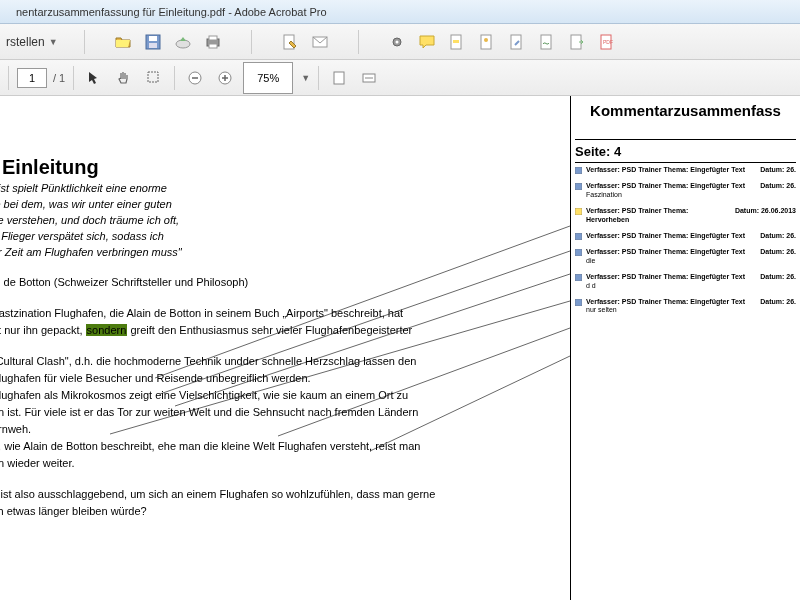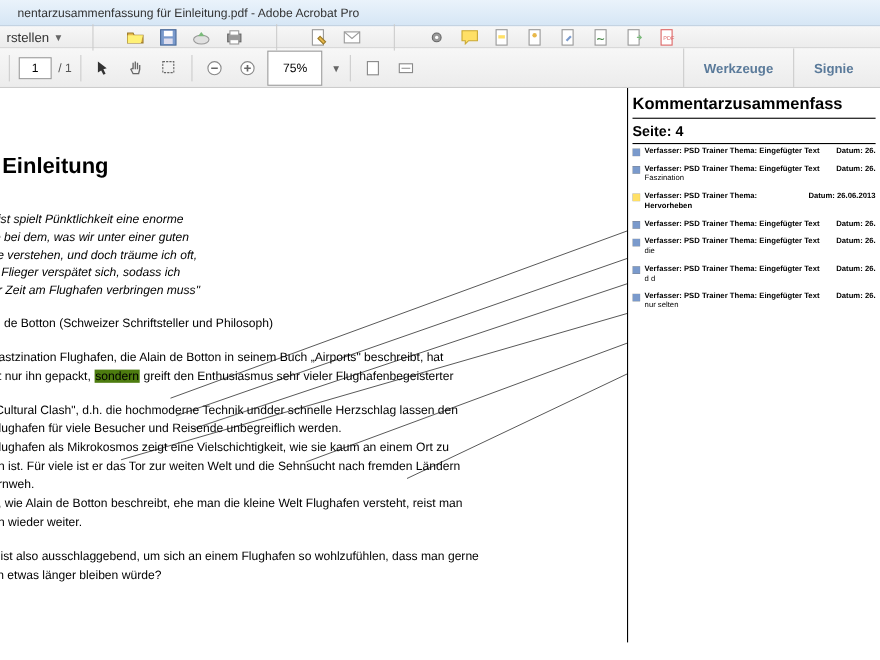--- a/index.html
+++ b/index.html
@@ -1,39 +1,39 @@
 <!DOCTYPE html>
 <html><head>
 <meta charset="utf-8">
 <style>
 * { margin: 0; padding: 0; box-sizing: border-box; }
 body { font-family: "Segoe UI", Tahoma, sans-serif; background: #fff; width: 800px; height: 600px; overflow: hidden; position: relative; }
 .titlebar { height: 24px; background: linear-gradient(#eaf3fb, #d6e6f5); border-bottom: 1px solid #b0c4d8; display: flex; align-items: center; padding-left: 16px; font-size: 11px; color: #333; }
-.toolbar1 { height: 20px; background: linear-gradient(#f7f7f7, #ececec); border-bottom: 1px solid #ccc; display: flex; align-items: center; padding: 0 6px; gap: 24px; }
+.toolbar1 { height: 36px; background: linear-gradient(#f7f7f7, #ececec); border-bottom: 1px solid #ccc; display: flex; align-items: center; padding: 0 6px; gap: 24px; }
 .toolbar1-left { font-size: 12px; color: #333; display: flex; align-items: center; gap: 2px; }
 .divider { width: 1px; height: 24px; background: #ccc; margin: 0 2px; }
 .icon-btn { width: 24px; height: 24px; display: flex; align-items: center; justify-content: center; cursor: pointer; border-radius: 3px; }
 .icon-row { display: flex; gap: 6px; align-items: center; }
 .toolbar2 { height: 36px; background: linear-gradient(#f7f7f7, #ececec); border-bottom: 1px solid #ccc; display: flex; align-items: center; padding: 0 6px; justify-content: space-between; }
 .nav-group { display: flex; align-items: center; gap: 6px; }
 .page-input { width: 30px; height: 20px; text-align: center; font-size: 11px; border: 1px solid #999; background: #fff; }
 .page-total { font-size: 11px; color: #555; }
 .zoom-input { width: 50px; height: 32px; text-align: center; font-size: 11px; border: 1px solid #999; background: #fff; }
 .right-tabs { display: flex; height: 100%; }
 .right-tab { padding: 0 18px; display: flex; align-items: center; font-size: 12px; color: #5a7a9a; font-weight: 600; border-left: 1px solid #ccc; cursor: pointer; }
 .content { display: flex; height: calc(600px - 96px); position: relative; }
 .doc-area { flex: 1; background: #fff; position: relative; overflow: hidden; }
 .doc-page { position: absolute; left: -8px; top: 60px; width: 578px; font-family: Arial, sans-serif; color: #000; }
-.doc-title { font-size: 20px; font-weight: 700; margin-bottom: 30px; margin-left: 10px; }
+.doc-title { font-size: 20px; font-weight: 700; margin-bottom: 2px; margin-left: 10px; }
 .doc-para { font-size: 11px; line-height: 1.45; margin-left: 0; font-style: italic; }
 .doc-para2 { font-size: 11px; line-height: 1.45; margin-left: 0; margin-top: 14px; }
 .doc-para3 { font-size: 11px; line-height: 1.55; margin-left: 0; margin-top: 14px; text-align: justify; }
 .highlight { background: #4d7c0f; padding: 0 1px; }
 .sidebar { width: 230px; background: #fff; border-left: 1px solid #000; padding: 6px 4px; position: relative; }
-.sidebar-title { font-size: 15px; font-weight: 700; border-bottom: 1px solid #000; padding-bottom: 4px; margin-bottom: 4px; overflow: hidden; white-space: nowrap; }
+.sidebar-title { font-size: 15px; font-weight: 700; border-bottom: 1px solid #000; padding-bottom: 20px; margin-bottom: 4px; overflow: hidden; white-space: nowrap; text-align: center; }
 .sidebar-page { font-size: 13px; font-weight: 700; border-bottom: 1px solid #000; padding-bottom: 3px; margin-bottom: 2px; }
 .comment-row { display: flex; font-size: 7px; color: #000; gap: 4px; padding: 1px 0 7px 0; position: relative; }
 .comment-icon { width: 7px; height: 7px; flex-shrink: 0; margin-top: 1px; }
 .comment-text { flex: 1; line-height: 1.2; }
 .comment-date { font-weight: 700; white-space: nowrap; }
 .connector-layer { position: absolute; top: 0; left: 0; width: 100%; height: 100%; pointer-events: none; }
 .connector-layer line { stroke: #000; stroke-width: 0.6; }
 .chev { font-size: 9px; color: #666; margin-left: 2px; }
 </style>
 </head>
@@ -187,24 +187,20 @@
           <rect x="3" y="2" width="10" height="12" fill="#fff" stroke="#888"></rect>
         </svg>
       </div>
     <div class="icon-btn">
         <svg width="16" height="16" viewBox="0 0 16 16">
           <rect x="2" y="4" width="12" height="8" fill="#fff" stroke="#888"></rect>
           <path d="M4 8h8" stroke="#888"></path>
         </svg>
       </div>
   </div>
-  <div class="right-tabs">
-    <div class="right-tab">Werkzeuge</div>
-    <div class="right-tab">Signie</div>
-  </div>
 </div>
 
 <div class="content">
   <div class="doc-area">
     <div class="doc-page">
       <div class="doc-title">Einleitung</div>
       <div class="doc-para">
         <span>eist spielt Pünktlichkeit eine enorme</span><br>
         <span>le bei dem, was wir unter einer guten</span><br>
         <span>se verstehen, und doch träume ich oft,</span><br>

